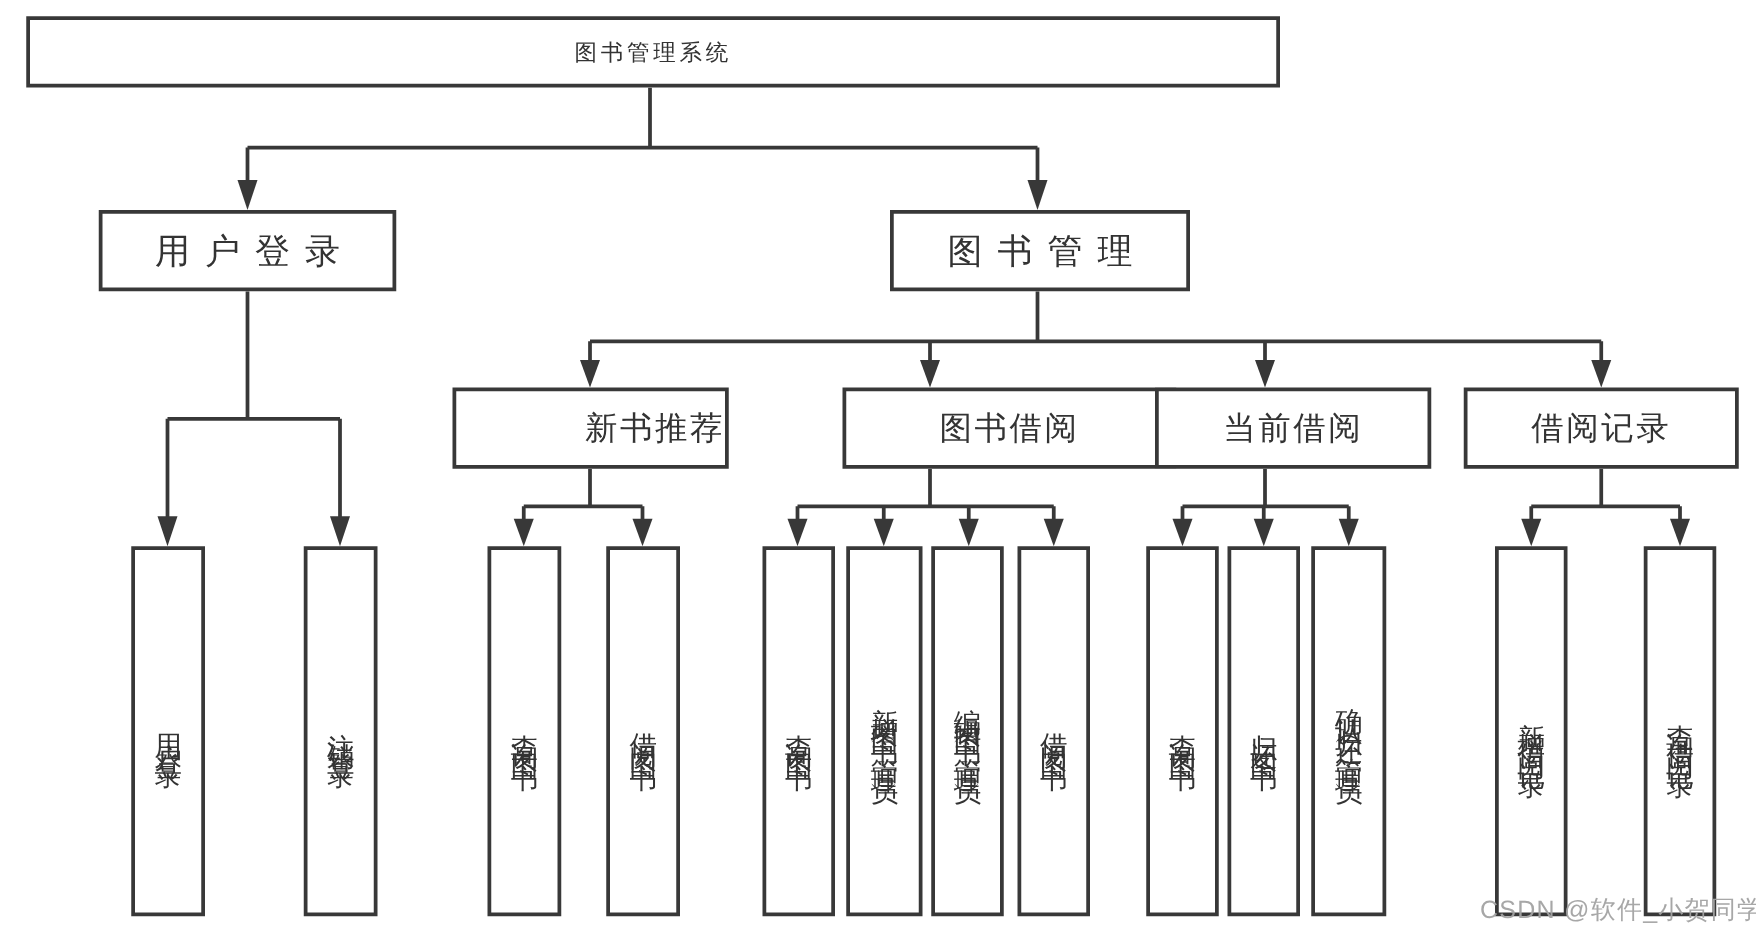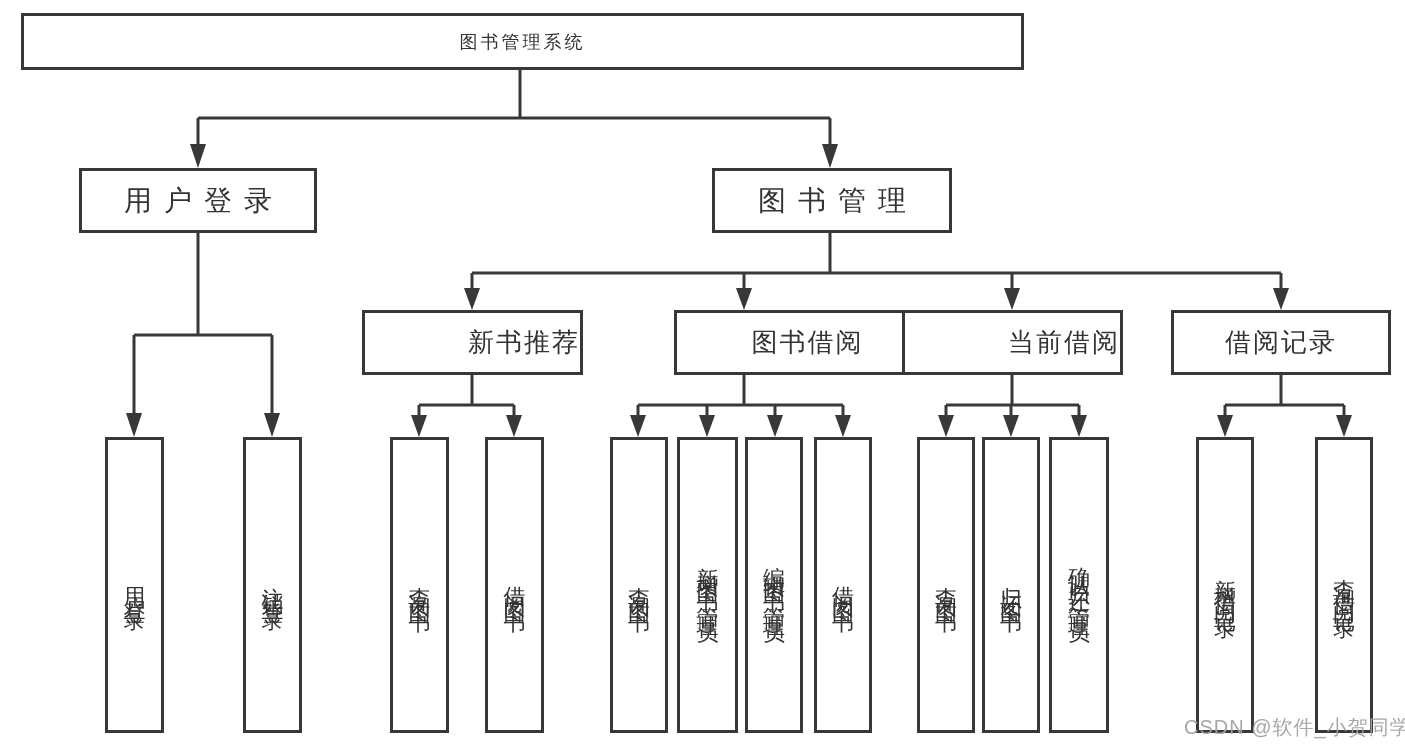--- a/index.html
+++ b/index.html
@@ -123,21 +123,21 @@
   <div class="node l2-box" style="left:712px; top:168px; width:240px; height:65px;">
     <span>图书管理</span>
   </div>
 
   <div class="node l3-box" style="left:362px; top:310px; width:221px; height:65px;justify-content:flex-end;">
     <span>新书推荐</span>
   </div>
   <div class="node l3-box" style="left:634px; top:310px; width:267px; height:65px;margin-left:40px;">
     <span>图书借阅</span>
   </div>
-  <div class="node l3-box" style="left:902px; top:310px; width:221px; height:65px;justify-content:flex-end;">
+  <div class="node l3-box" style="left:924px; top:310px; width:221px; height:65px;">
     <span>当前借阅</span>
   </div>
   <div class="node l3-box" style="left:1171px; top:310px; width:220px; height:65px;">
     <span>借阅记录</span>
   </div>
 
   <div class="node vbox" style="left:105px; top:437px; width:59px; height:296px;">
     <span class="vtext">用户登录</span>
   </div>
   <div class="node vbox" style="left:243px; top:437px; width:59px; height:296px;">

